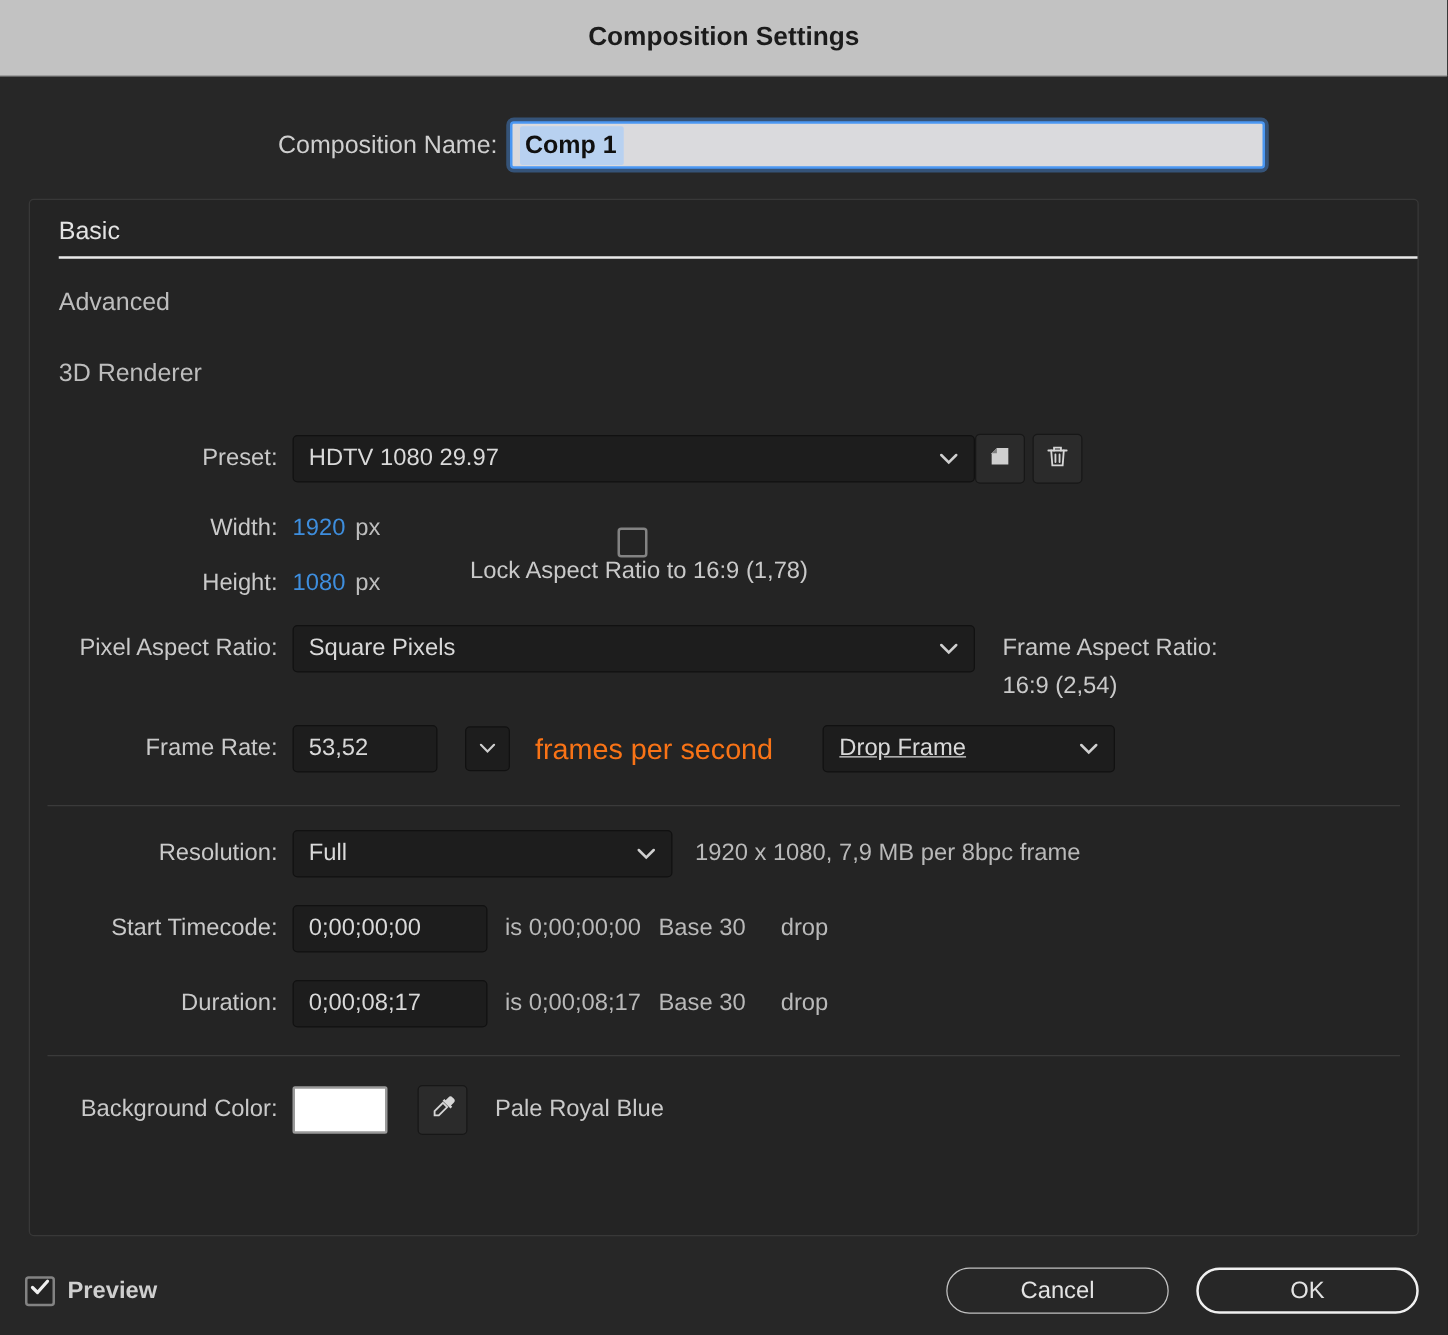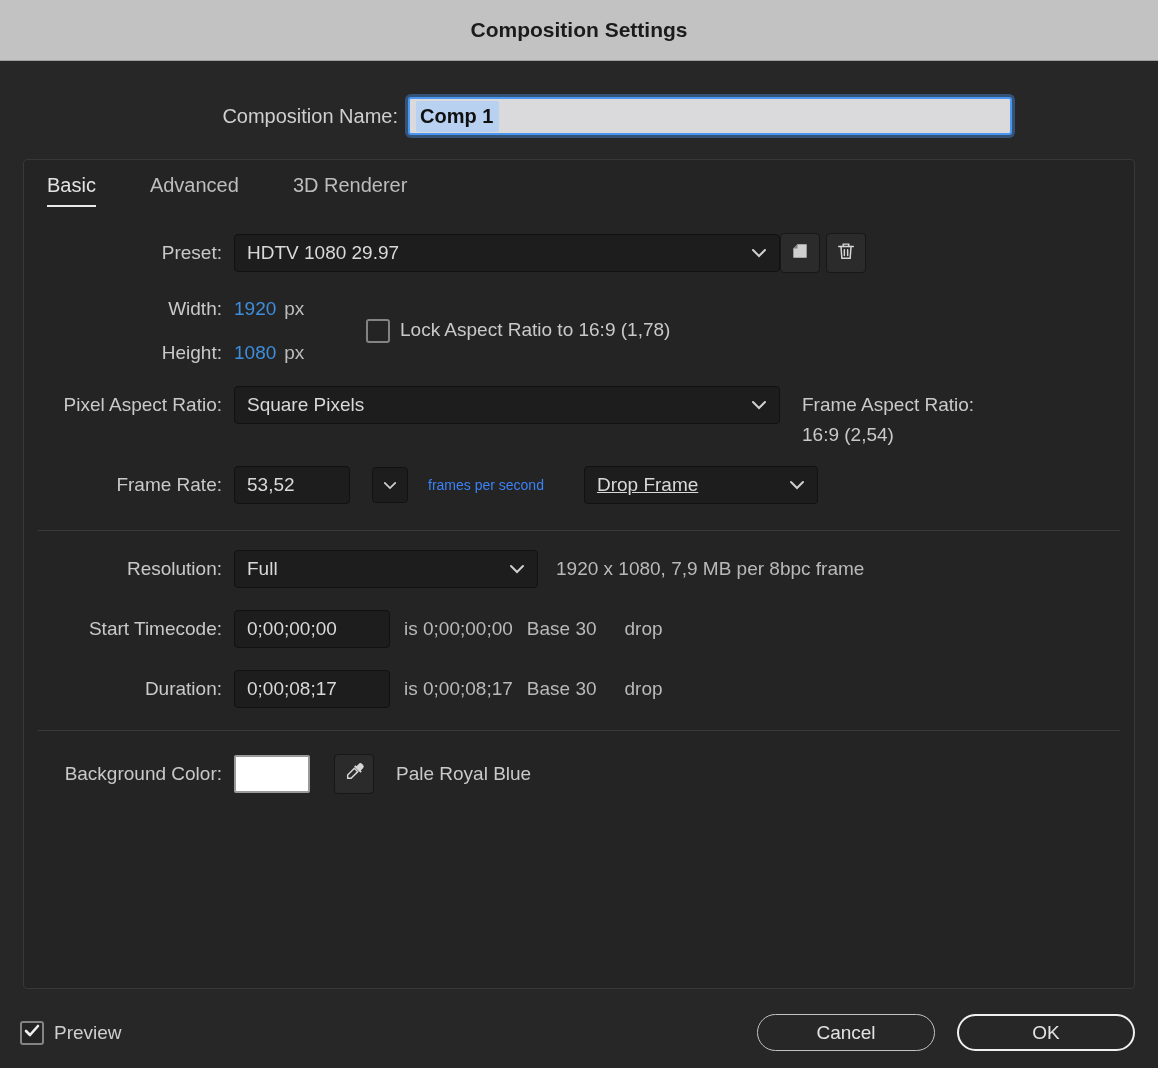--- a/index.html
+++ b/index.html
@@ -20,21 +20,21 @@
     margin-left:10px;width:604px;height:38px;background:#dadadd;border-radius:3px;
     border:2px solid #4a97f2;box-shadow:0 0 0 3px rgba(74,151,242,.40);
     display:flex;align-items:center;padding:0 6px;
   }
   .name-input .sel{background:#b8d1f0;color:#101010;font-size:20px;font-weight:600;
     padding:4px 6px 4px 4px;border-radius:2px;}
 
   
   .panel{margin:24px 23px 0 23px;height:830px;background:#242424;
     border:1px solid #383838;border-radius:4px;}
-  .tabs{display:flex;gap:54px;padding:14px 0 0 23px;}
+  .tabs{display:flex;gap:24px;padding:14px 0 0 23px;flex-direction:column;}
   .tab{font-size:20px;color:#bdbdbd;padding-bottom:8px;border-bottom:2px solid transparent;cursor:default;}
   .tab.active{color:#e3e3e3;border-bottom-color:#e9e9e9;}
 
   .content{padding-top:26px;}
   .row{display:flex;align-items:center;margin-bottom:22px;}
   .lbl{width:198px;margin-right:12px;text-align:right;font-size:19px;color:#c9c9c9;flex-shrink:0;}
 
   
   .select,.field{
     height:38px;background:#1d1d1d;border:1px solid #111;border-radius:4px;
@@ -49,48 +49,48 @@
   .preset-row .iconbtn:first-of-type{margin-left:22px;}
   .preset-row .iconbtn + .iconbtn{margin-left:6px;}
 
   .blue{color:#3e8ede;font-size:19px;}
   .unit{margin-left:8px;font-size:19px;color:#bdbdbd;}
   .info{margin-left:18px;font-size:19px;color:#b9b9b9;}
 
   .dims{position:relative;}
   .dims .row{margin-bottom:22px;}
   .lock{position:absolute;left:342px;top:50%;transform:translateY(-50%);
-    display:flex;}
+    display:flex;align-items:center;flex-direction:column;}
   .checkbox{width:24px;height:24px;border:2px solid #838383;border-radius:3px;background:#242424;
     display:flex;align-items:center;justify-content:center;flex-shrink:0;}
   .lock .cb-label{margin-left:10px;font-size:19px;color:#c9c9c9;}
 
   .row.par{align-items:flex-start;margin-bottom:16px;}
   .row.par .lbl{line-height:38px;}
   .far-block{margin-left:22px;padding-top:4px;font-size:19px;color:#c9c9c9;line-height:30px;}
 
   .mini-select{width:36px;height:36px;margin-left:22px;background:#1d1d1d;border:1px solid #111;
     border-radius:4px;display:flex;align-items:center;justify-content:center;}
-  .fps-text{margin-left:20px;font-size:14px;color:#3b82f6;}
+  .fps-text{margin-left:20px;font-size:23px;color:#f97316;}
   .dropframe{margin-left:40px;}
 
   .divider{height:1px;background:#3a3a3a;margin:26px 14px 19px 14px;}
   .divider.second{margin:22px 14px 23px 14px;}
 
   .tc-info{margin-left:14px;font-size:19px;color:#b9b9b9;}
   .tc-base{margin-left:14px;} .tc-drop{margin-left:28px;}
 
   .swatch{width:76px;height:38px;border:2px solid #9a9a9a;border-radius:2px;flex-shrink:0;}
   .eyedropper{margin-left:24px;}
   .color-name{margin-left:22px;font-size:19px;color:#c9c9c9;}
 
   
   .footer{margin:25px 23px 0 20px;display:flex;align-items:center;}
   .preview-wrap{display:flex;align-items:center;}
-  .preview-wrap .cb-label{margin-left:10px;font-size:19px;color:#cfcfcf;}
+  .preview-wrap .cb-label{margin-left:10px;font-size:19px;color:#cfcfcf;font-weight:bold;}
   .btn{height:37px;width:178px;border-radius:19px;background:transparent;
     display:flex;align-items:center;justify-content:center;font-size:19px;color:#e3e3e3;}
   .btn.cancel{margin-left:auto;border:1.5px solid #c2c2c2;}
   .btn.ok{margin-left:22px;border:2.5px solid #f0f0f0;}
 </style>
 </head>
 <body>
 
 <div class="dialog">
 

